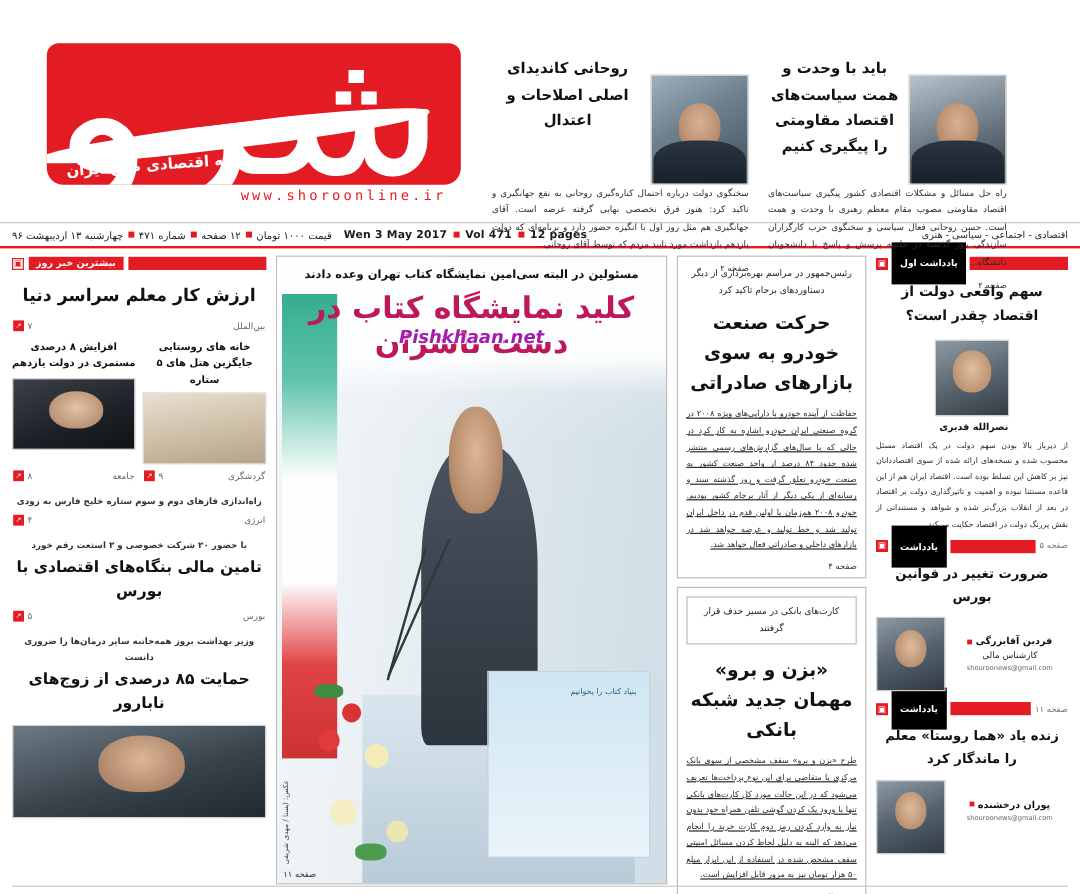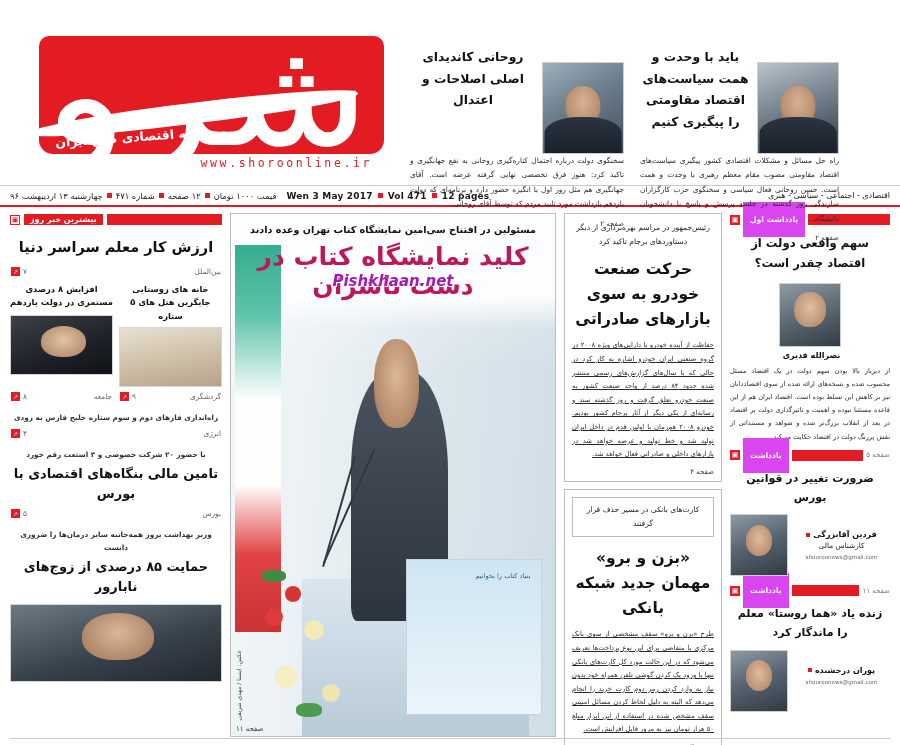--- a/index.html
+++ b/index.html
@@ -361,21 +361,21 @@
   }
   .art-page { font-size: 7px; color: #333; margin-top: 6px; }
 
   
   .leftcol { width: 160px; display: flex; flex-direction: column; gap: 5px; }
   .note-head {
     display: flex; flex-direction: row-reverse; align-items: center; gap: 3px;
     height: 13px;
   }
   .note-head .lbl {
-    background: #d946ef; color: #fff; font-size: 7.6px; font-weight: bold;
+    background: #000000; color: #fff; font-size: 7.6px; font-weight: bold;
     padding: 13px 7px; white-space: nowrap;
   }
   .note-head .line { flex: 1; height: 11px; background: #E31B23; }
   .note-head .mark {
     width: 10px; height: 10px; background: #E31B23; color: #fff;
     font-size: 7px; line-height: 10px; text-align: center;
   }
   .note-head .pg { font-size: 7px; color: #777; white-space: nowrap; }
   .note-title {
     font-size: 11.6px; font-weight: bold; text-align: center;
@@ -596,21 +596,21 @@
             <span class="fl" style="left:36%;bottom:40%;width:20px;height:20px;background:#f3ecb8;"></span>
             <span class="fl" style="left:14%;bottom:20%;width:22px;height:22px;background:#f5eec0;"></span>
             <span class="fl" style="left:50%;bottom:14%;width:18px;height:18px;background:#eee6b0;"></span>
             <span class="fl" style="left:30%;bottom:8%;width:26px;height:14px;background:#4e9a4e;border-radius:40%;"></span>
             <span class="fl" style="left:4%;bottom:64%;width:24px;height:12px;background:#3f8b43;border-radius:40%;"></span>
           </div>
           <div class="banner-blue">
             <div class="bt">بنیاد کتاب را بخوانیم</div>
           </div>
         </div>
-        <div class="lead-kicker">مسئولین در افتتاح سی‌امین نمایشگاه کتاب تهران وعده دادند</div>
+        <div class="lead-kicker">مسئولین در البته سی‌امین نمایشگاه کتاب تهران وعده دادند</div>
         <div class="lead-title">کلید نمایشگاه کتاب در دست ناشران</div>
         <div class="watermark">Pishkhaan.net</div>
         <div class="lead-caption">عکس: ایسنا / مهدی شریفی</div>
         <div class="lead-page">صفحه ۱۱</div>
       </div>
     </div>
 
     <div class="mid-col">
       <div class="art-box">
         <div class="art-kicker">رئیس‌جمهور در مراسم بهره‌برداری از دیگر دستاوردهای برجام تاکید کرد</div>

